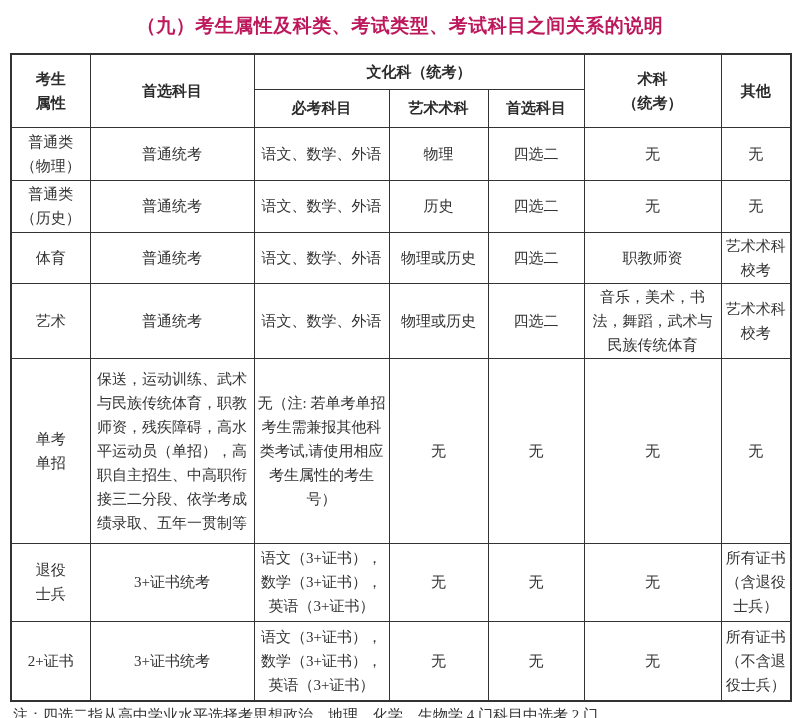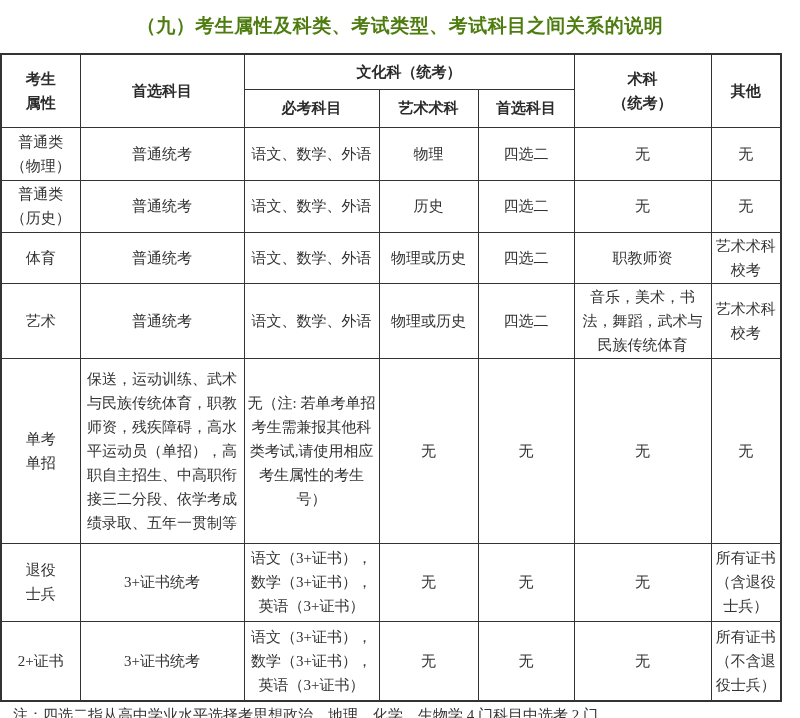--- a/index.html
+++ b/index.html
@@ -11,29 +11,30 @@
     width: 800px;
     height: 718px;
     font-family: "Liberation Serif", "DejaVu Serif", serif;
     color: #333333;
     overflow: hidden;
   }
   .title {
     text-align: center;
     font-size: 19px;
     font-weight: bold;
-    color: #4d7c0f;
+    color: #be185d;
     padding-top: 13px;
     margin-bottom: 14px;
     letter-spacing: 0.5px;
   }
   table.relation-table {
     border-collapse: collapse;
     table-layout: fixed;
     width: 780px;
+    margin-left: 10px;
     border: 2px solid #333333;
   }
   .relation-table th,
   .relation-table td {
     border: 1.5px solid #333333;
     text-align: center;
     vertical-align: middle;
     font-size: 15px;
     line-height: 1.6;
     padding: 1px 2px;

